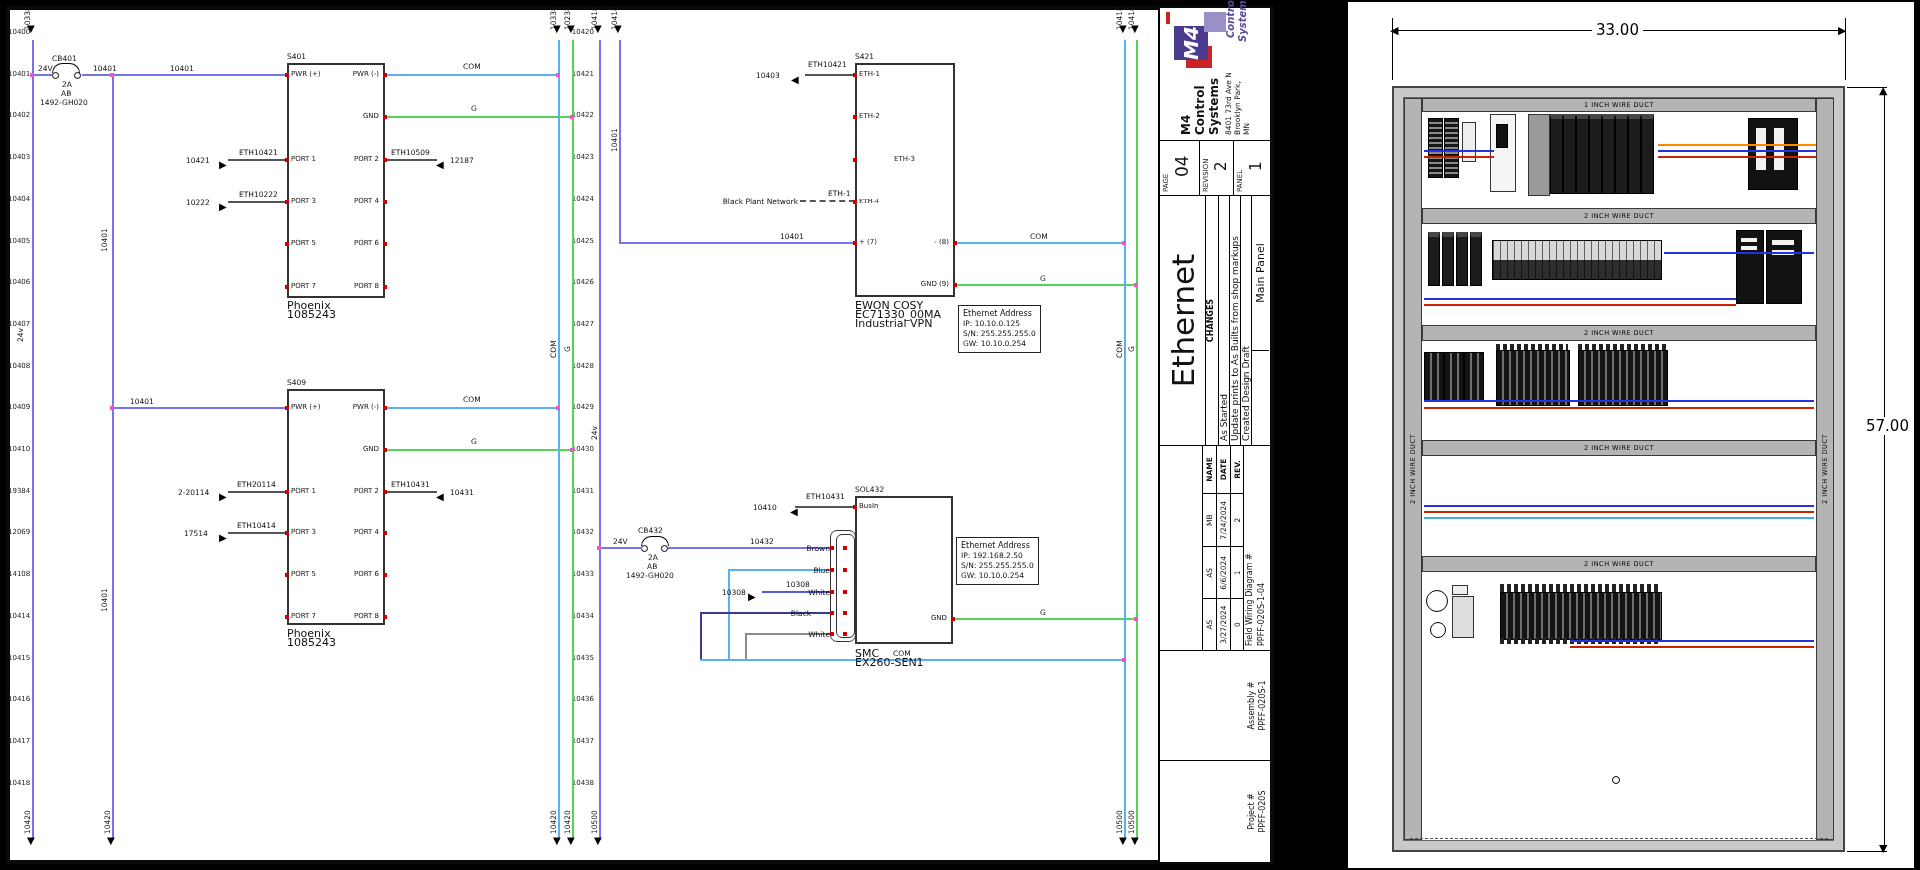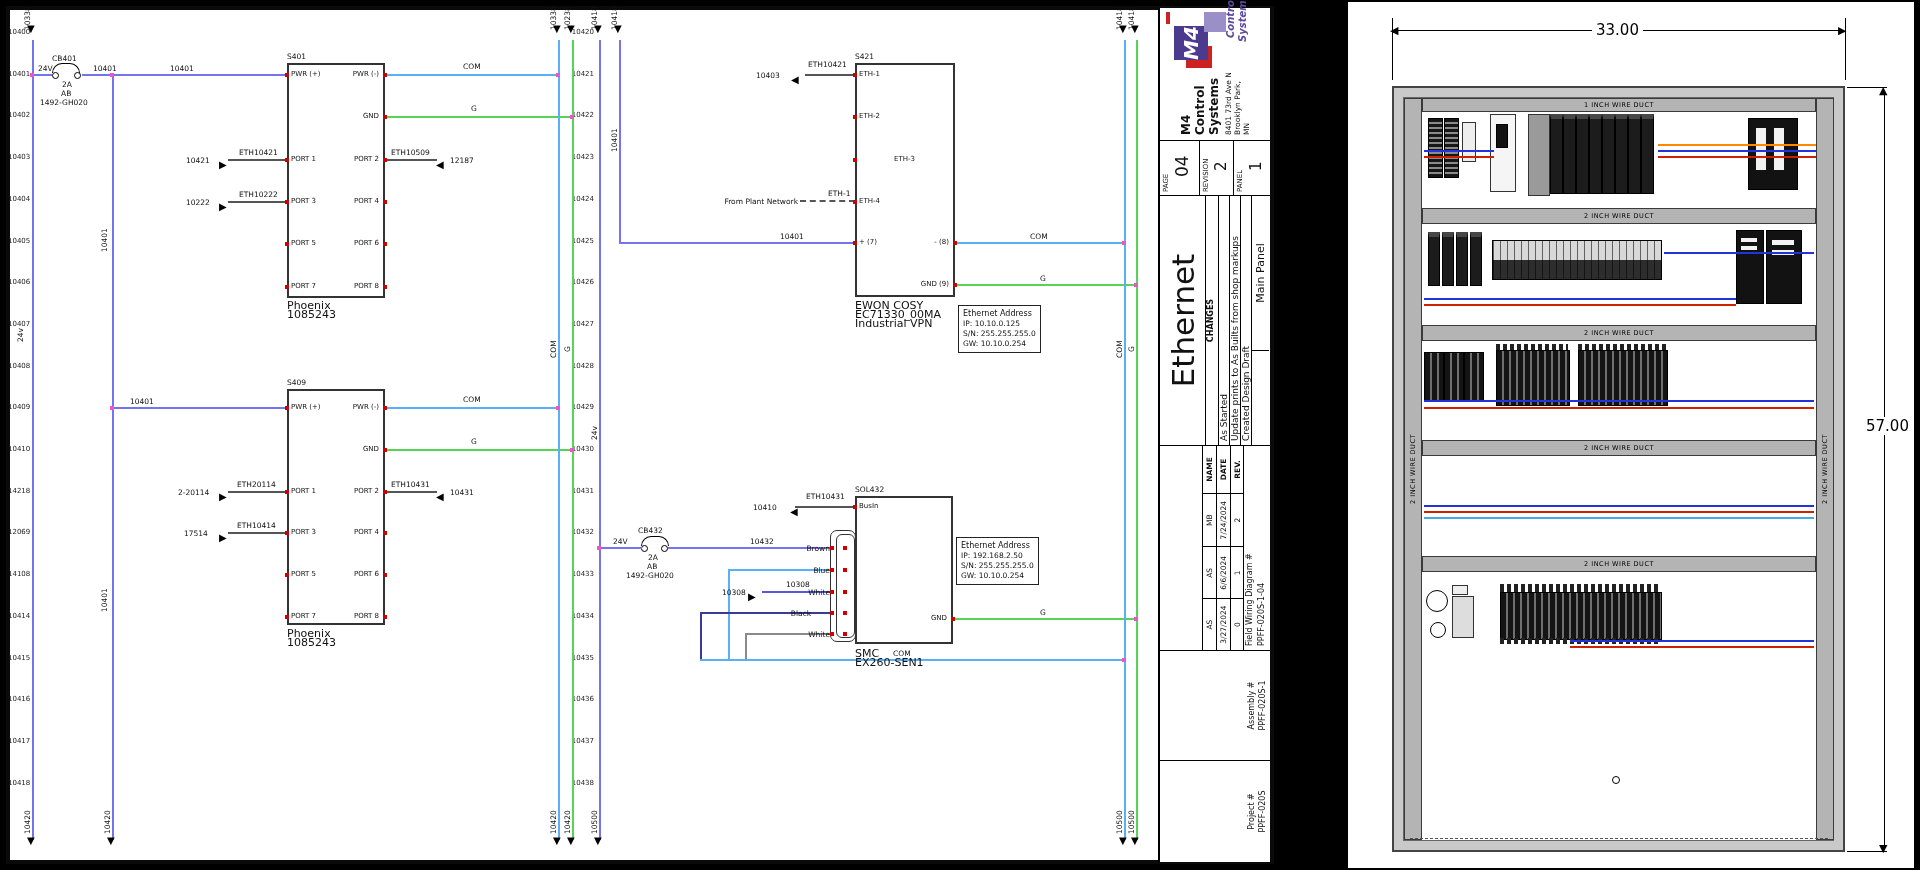--- a/index.html
+++ b/index.html
@@ -85,21 +85,21 @@
       <div class="rung" style="left: 8px; top: 69.7px; width: 21px;">10401</div>
       <div class="rung" style="left: 8px; top: 111.4px; width: 21px;">10402</div>
       <div class="rung" style="left: 8px; top: 153.1px; width: 21px;">10403</div>
       <div class="rung" style="left: 8px; top: 194.8px; width: 21px;">10404</div>
       <div class="rung" style="left: 8px; top: 236.5px; width: 21px;">10405</div>
       <div class="rung" style="left: 8px; top: 278.2px; width: 21px;">10406</div>
       <div class="rung" style="left: 8px; top: 319.9px; width: 21px;">10407</div>
       <div class="rung" style="left: 8px; top: 361.6px; width: 21px;">10408</div>
       <div class="rung" style="left: 8px; top: 403.3px; width: 21px;">10409</div>
       <div class="rung" style="left: 8px; top: 445px; width: 21px;">10410</div>
-      <div class="rung" style="left: 8px; top: 486.7px; width: 21px;">14218</div>
+      <div class="rung" style="left: 8px; top: 486.7px; width: 21px;">19384</div>
       <div class="rung" style="left: 8px; top: 528.4px; width: 21px;">12069</div>
       <div class="rung" style="left: 8px; top: 570.1px; width: 21px;">14108</div>
       <div class="rung" style="left: 8px; top: 611.8px; width: 21px;">10414</div>
       <div class="rung" style="left: 8px; top: 653.5px; width: 21px;">10415</div>
       <div class="rung" style="left: 8px; top: 695.2px; width: 21px;">10416</div>
       <div class="rung" style="left: 8px; top: 736.9px; width: 21px;">10417</div>
       <div class="rung" style="left: 8px; top: 778.6px; width: 21px;">10418</div>
       <div class="rung" style="left: 570px; top: 28px; width: 24px;">10420</div>
       <div class="rung" style="left: 570px; top: 69.7px; width: 24px;">10421</div>
       <div class="rung" style="left: 570px; top: 111.4px; width: 24px;">10422</div>
@@ -209,21 +209,21 @@
       <div class="mfr" style="left: 287px; top: 629px;">Phoenix</div>
       <div class="mfr" style="left: 287px; top: 638px;">1085243</div>
       <div class="blk" style="left: 855px; top: 63px; width: 100px; height: 234px;"></div>
       <div class="blk-title" style="left: 855px; top: 52px;">S421</div>
       <div class="pin" style="left: 859px; top: 70px;">ETH-1</div>
       <div class="dot" style="left: 853px; top: 73px; background: rgb(204, 0, 0);"></div>
       <div class="pin" style="left: 859px; top: 112px;">ETH-2</div>
       <div class="dot" style="left: 853px; top: 115px; background: rgb(204, 0, 0);"></div>
       <div class="pin" style="left: 894px; top: 155px;">ETH-3</div>
       <div class="dot" style="left: 853px; top: 158px; background: rgb(204, 0, 0);"></div>
-      <div class="pin" style="left: 859px; top: 197px;">ETH-4</div>
+      <div class="pin" style="left: 859px; top: 197px; font-family: Liberation Serif, serif;">ETH-4</div>
       <div class="dot" style="left: 853px; top: 200px; background: rgb(204, 0, 0);"></div>
       <div class="pin" style="left: 859px; top: 238px;">+ (7)</div>
       <div class="dot" style="left: 853px; top: 241px; background: rgb(204, 0, 0);"></div>
       <div class="pin" style="left: 859px; top: 238px; width: 90px; text-align: right;">- (8)</div>
       <div class="dot" style="left: 953px; top: 241px; background: rgb(204, 0, 0);"></div>
       <div class="pin" style="left: 859px; top: 280px; width: 90px; text-align: right;">GND (9)</div>
       <div class="dot" style="left: 953px; top: 283px; background: rgb(204, 0, 0);"></div>
       <div class="mfr" style="left: 855px; top: 301px;">EWON COSY</div>
       <div class="mfr" style="left: 855px; top: 310px;">EC71330_00MA</div>
       <div class="mfr" style="left: 855px; top: 319px;">Industrial VPN</div>
@@ -254,21 +254,21 @@
       <div class="lbl" style="left: 463px; top: 395px;">COM</div>
       <div class="lbl" style="left: 471px; top: 437px;">G</div>
       <div class="lbl" style="left: 237px; top: 480px;">ETH20114</div>
       <div class="lbl" style="left: 178px; top: 488px;">2-20114</div>
       <div class="lbl" style="left: 237px; top: 521px;">ETH10414</div>
       <div class="lbl" style="left: 184px; top: 529px;">17514</div>
       <div class="lbl" style="left: 391px; top: 480px;">ETH10431</div>
       <div class="lbl" style="left: 450px; top: 488px;">10431</div>
       <div class="lbl" style="left: 808px; top: 60px;">ETH10421</div>
       <div class="lbl" style="left: 756px; top: 71px;">10403</div>
-      <div class="lbl" style="left: 712px; top: 197px; width: 86px; text-align: right;">From Plant Network</div>
+      <div class="lbl" style="left: 712px; top: 197px; width: 86px; text-align: right;">Black Plant Network</div>
       <div class="lbl" style="left: 828px; top: 189px;">ETH-1</div>
       <div class="lbl" style="left: 780px; top: 232px;">10401</div>
       <div class="lbl" style="left: 1030px; top: 232px;">COM</div>
       <div class="lbl" style="left: 1040px; top: 274px;">G</div>
       <div class="lbl" style="left: 806px; top: 492px;">ETH10431</div>
       <div class="lbl" style="left: 753px; top: 503px;">10410</div>
       <div class="lbl" style="left: 613px; top: 537px;">24V</div>
       <div class="lbl" style="left: 638px; top: 526px;">CB432</div>
       <div class="lbl" style="left: 648px; top: 553px;">2A</div>
       <div class="lbl" style="left: 647px; top: 562px;">AB</div>

